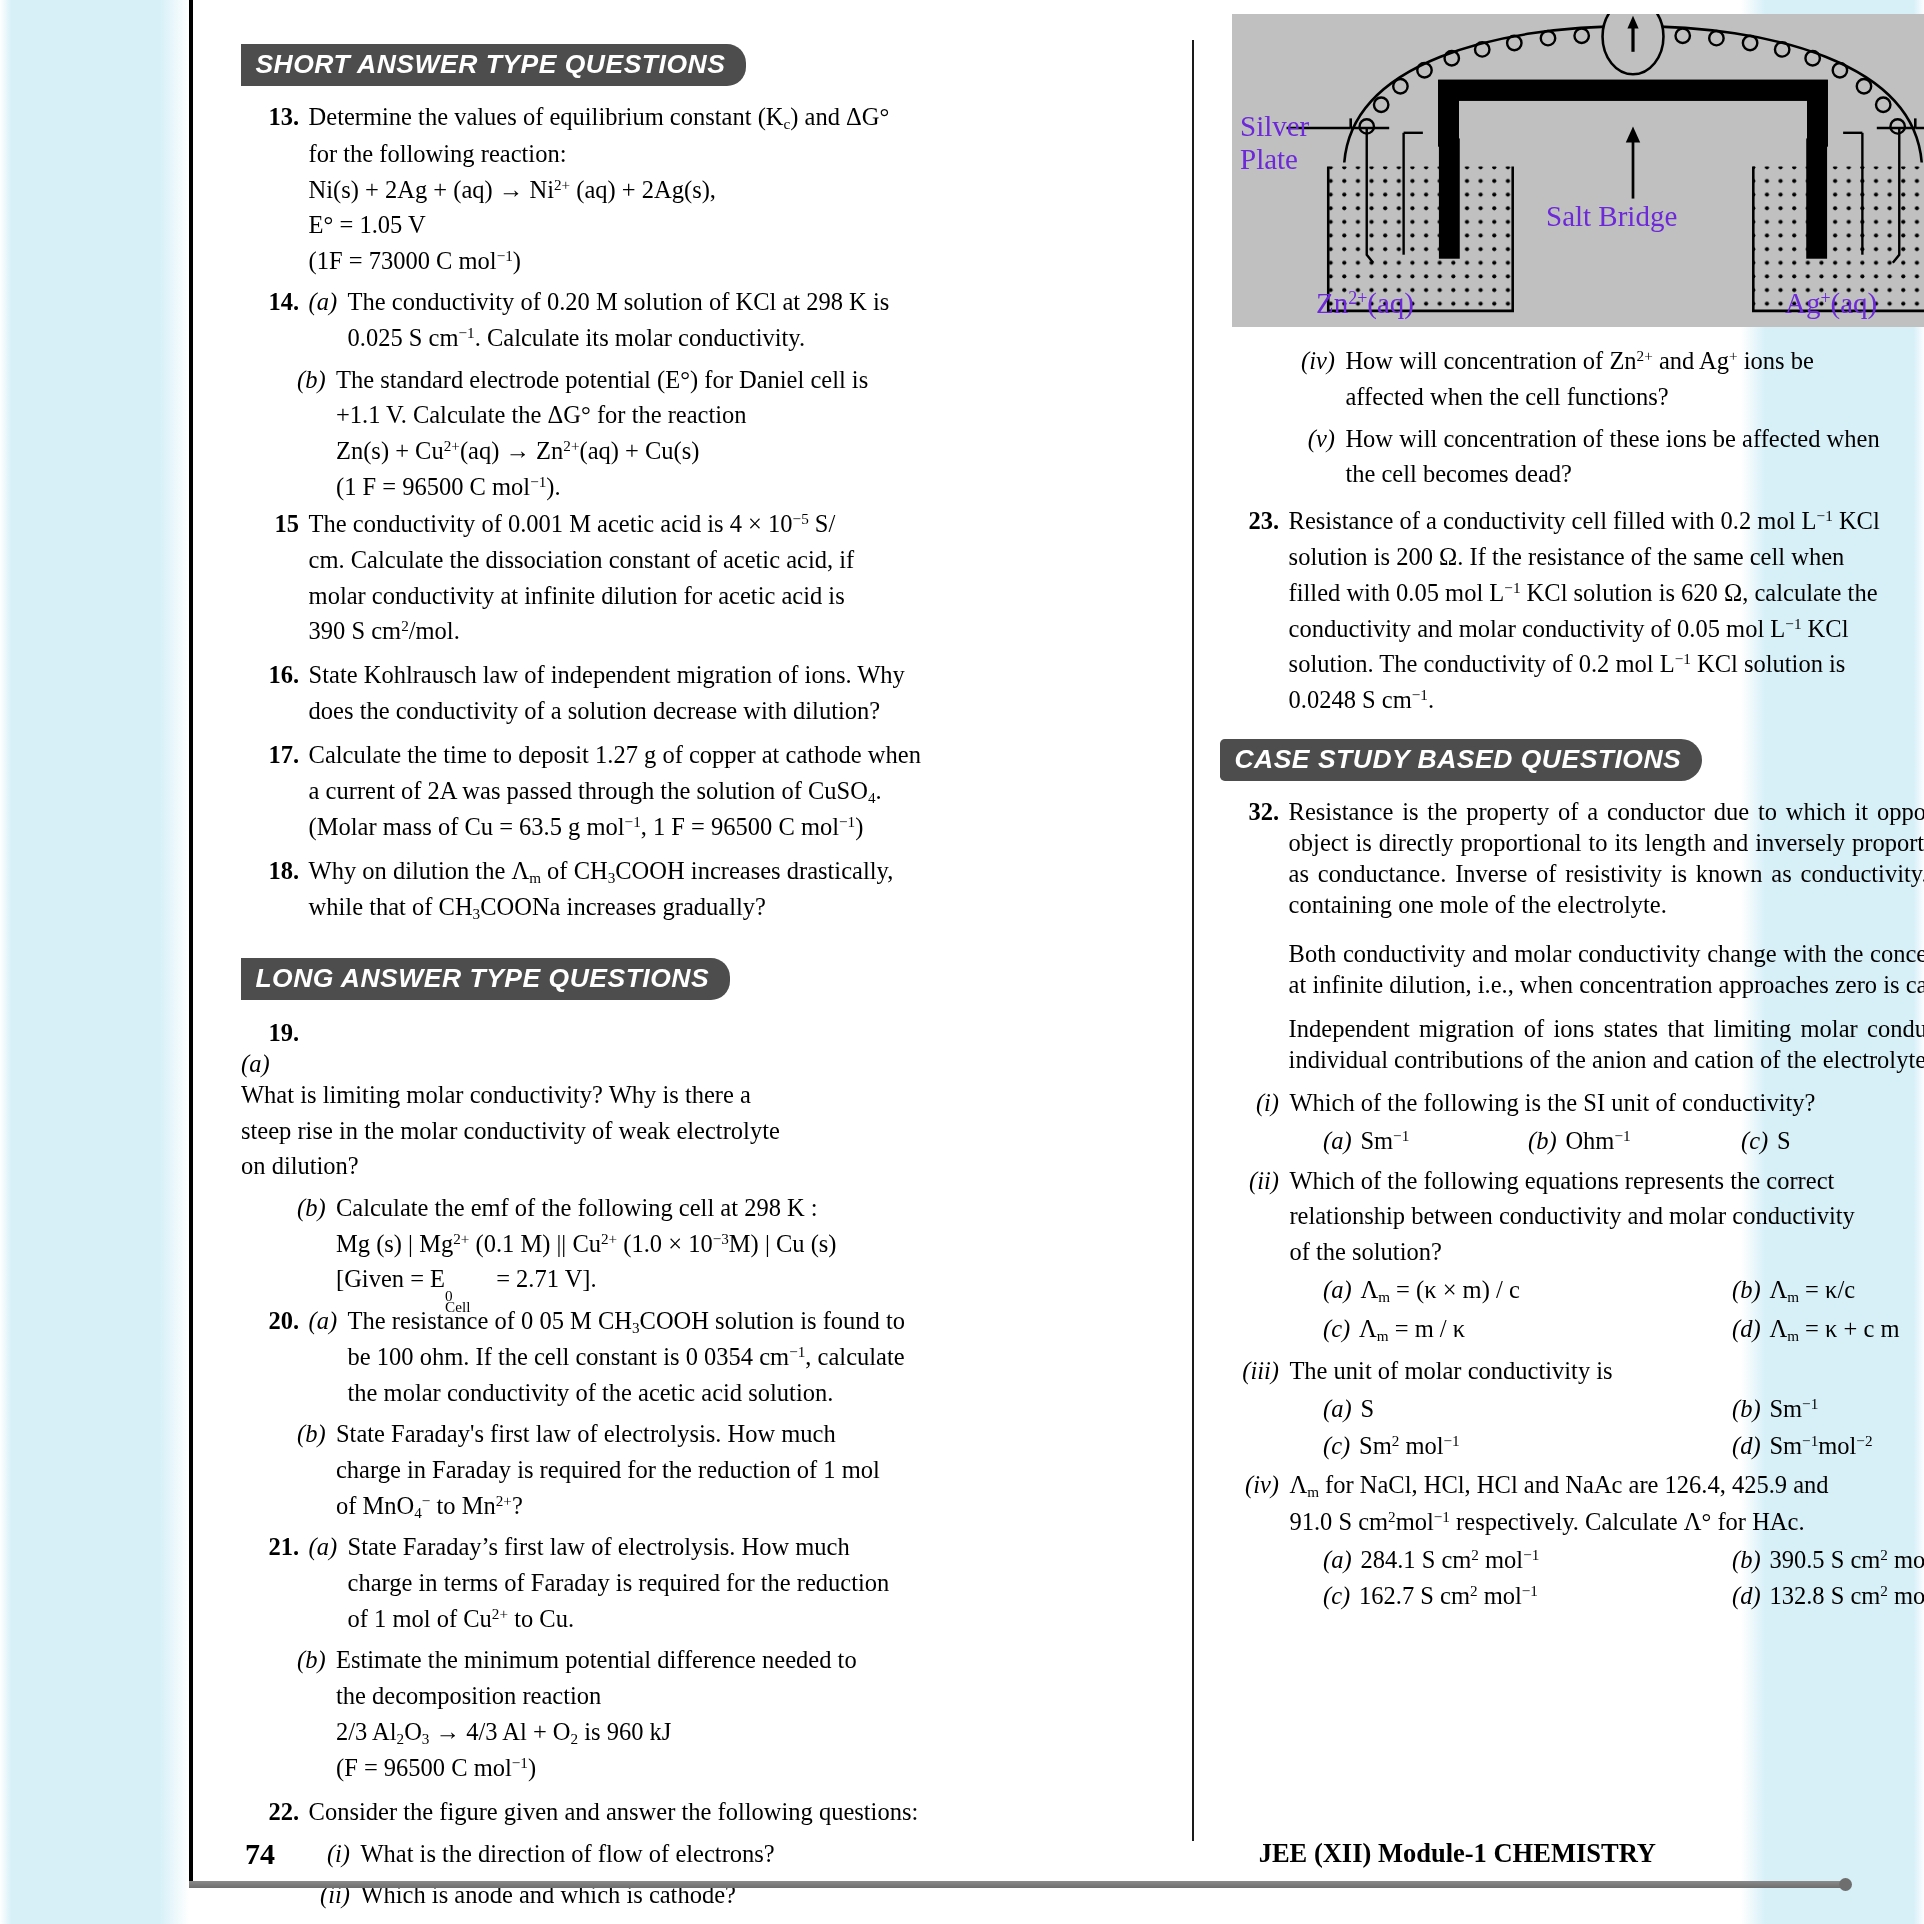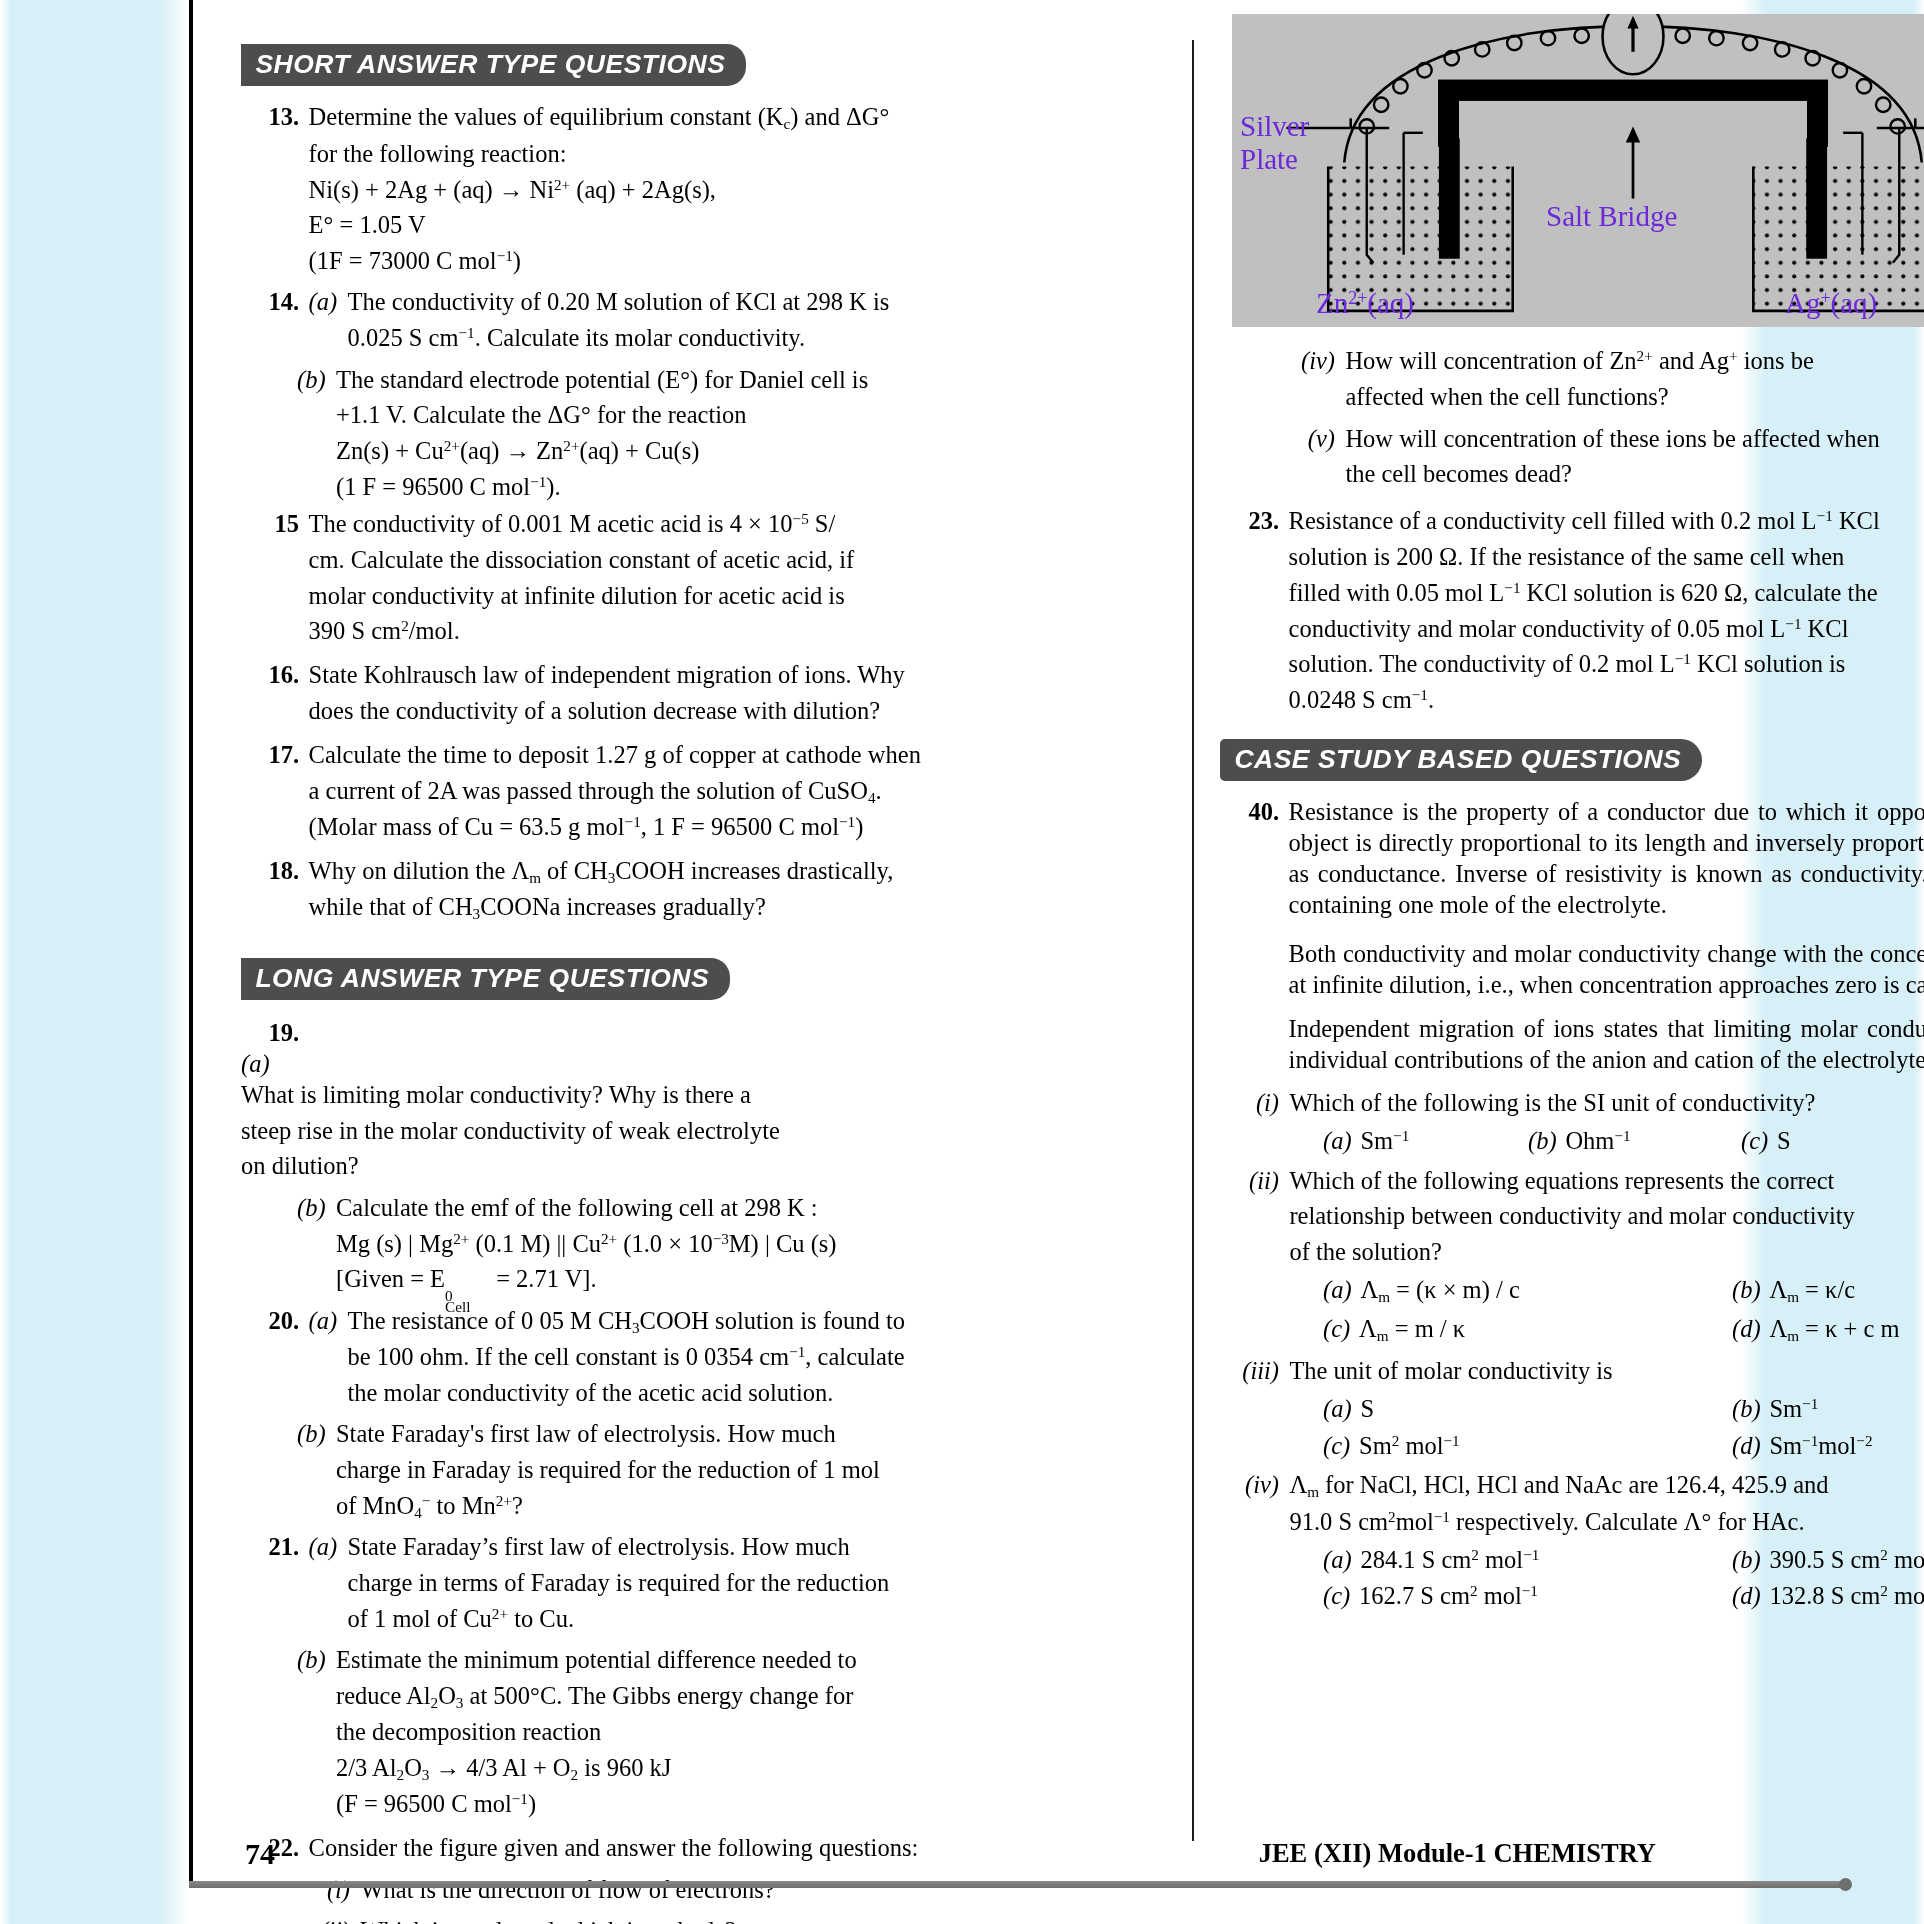--- a/index.html
+++ b/index.html
@@ -220,21 +220,20 @@
         <span class="body just">
           <span>State Faraday’s first law of electrolysis. How much</span>
           <div class="line">charge in terms of Faraday is required for the reduction</div>
           <div class="line"><span>of 1 mol of Cu</span><sup>2+</sup><span> to Cu.</span></div>
         </span>
       </div>
       <div class="q ind-70">
         <span class="sub">(b)</span>
         <span class="body just">
           <span>Estimate the minimum potential difference needed to</span>
-          <div class="line"><span>reduce Al</span><sub>2</sub><span>O</span><sub>3</sub><span> at 500°C. The Gibbs energy change for</span></div>
           <div class="line">the decomposition reaction</div>
           <div class="line"><span>2/3 Al</span><sub>2</sub><span>O</span><sub>3</sub><span> → 4/3 Al + O</span><sub>2</sub><span> is 960 kJ</span></div>
           <div class="line"><span>(F = 96500 C mol</span><sup>−1</sup><span>)</span></div>
         </span>
       </div>
 
       <div class="q" style="margin-top:13px;">
         <span class="num" style="width:58px;">22.</span>
         <span class="body">Consider the figure given and answer the following questions:</span>
       </div>
@@ -359,21 +358,21 @@
           <div class="line"><span>solution. The conductivity of 0.2 mol L</span><sup>−1</sup><span> KCl solution is</span></div>
           <div class="line"><span>0.0248 S cm</span><sup>−1</sup><span>.</span></div>
         </span>
       </div>
 
       <div style="margin-top:22.5px;">
         <span class="pill rounded-all">CASE STUDY BASED QUESTIONS</span>
       </div>
 
       <div class="q" style="margin-top:16px;">
-        <span class="num" style="width:59px;">40.</span>
+        <span class="num" style="width:59px;">32.</span>
         <span class="body just">
           <div>Resistance is the property of a conductor due to which it opposes the flow of current through it. Electrical resistance of any object is directly proportional to its length and inversely proportional to its area of cross section. Inverse of resistance is known as conductance. Inverse of resistivity is known as conductivity. Molar conductivity is the conductance property of a solution containing one mole of the electrolyte.</div>
           <div style="margin-top:17.6px;">Both conductivity and molar conductivity change with the concentration of the electrolyte. The molar conductivity of a solution at infinite dilution, i.e., when concentration approaches zero is called limiting molar conductivity. The Kohlrausch law</div>
           <div style="margin-top:13px;">Independent migration of ions states that limiting molar conductivity of an electrolyte can be represented as the sum of the individual contributions of the anion and cation of the electrolyte.</div>
         </span>
       </div>
 
       <div class="q" style="margin-top:12px;">
         <span class="sub ital" style="width:59px;text-align:right;">(i)</span>
         <span class="body">Which of the following is the SI unit of conductivity?</span>

